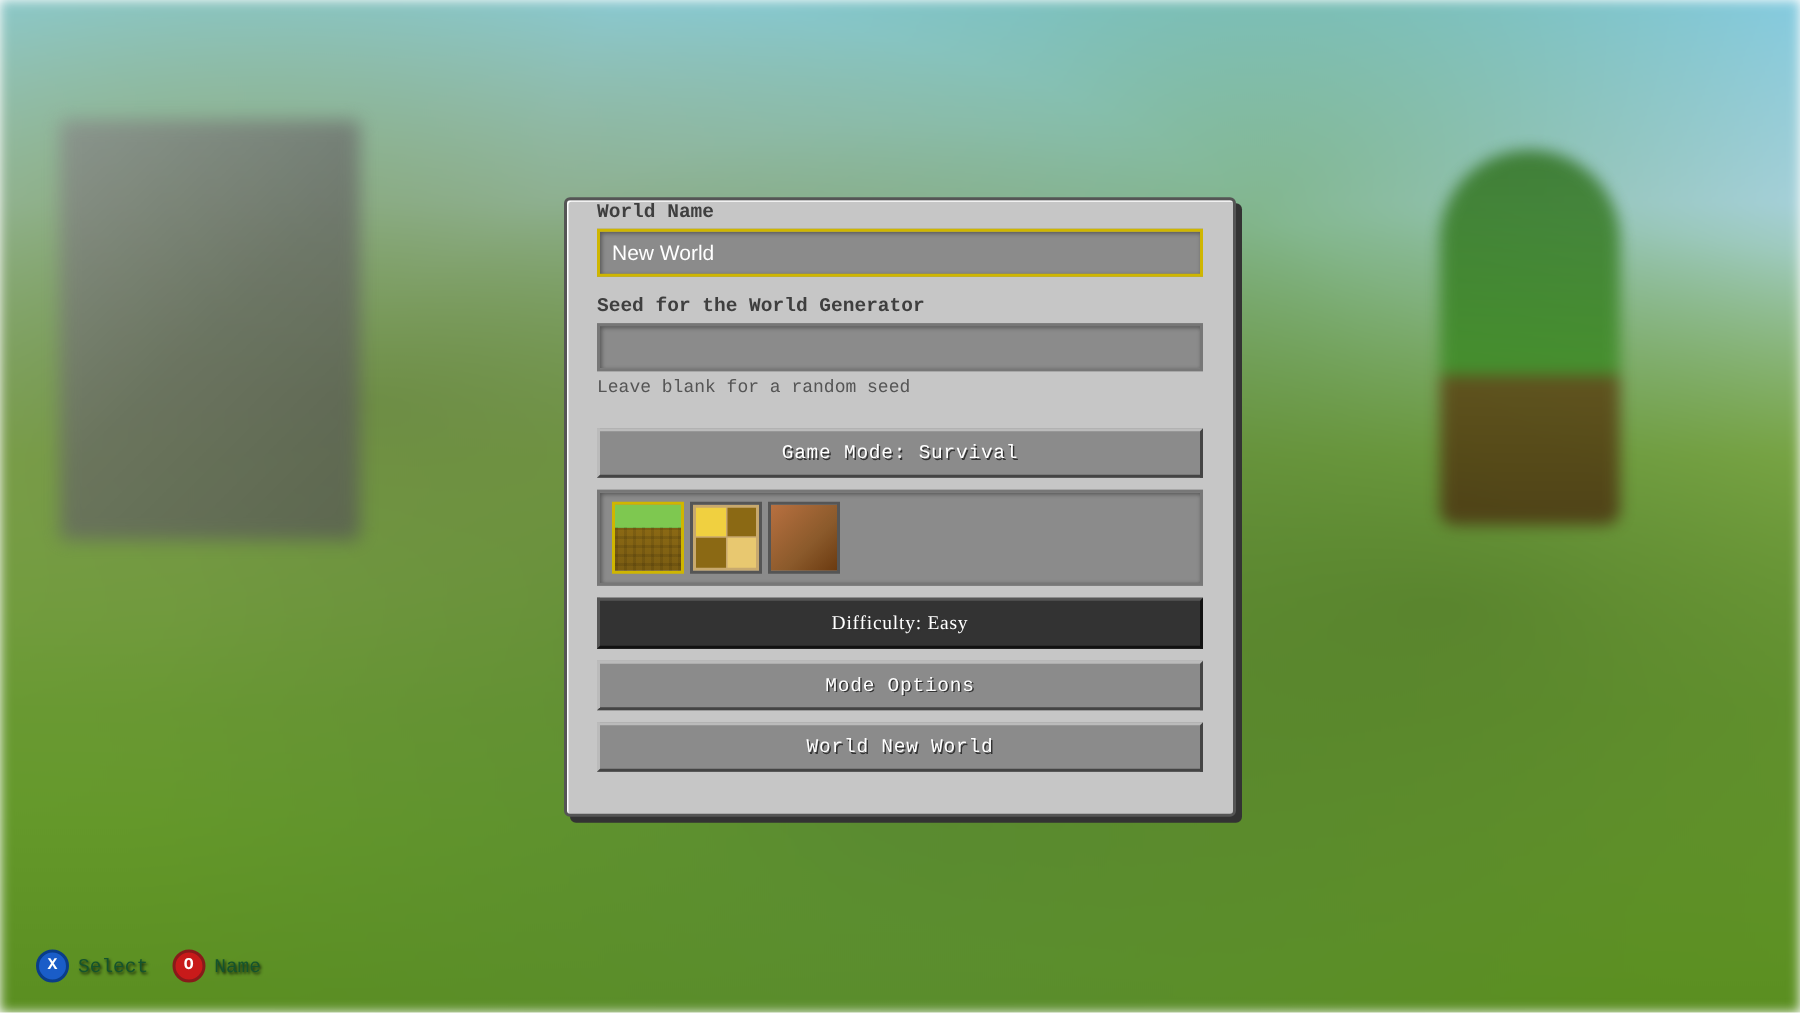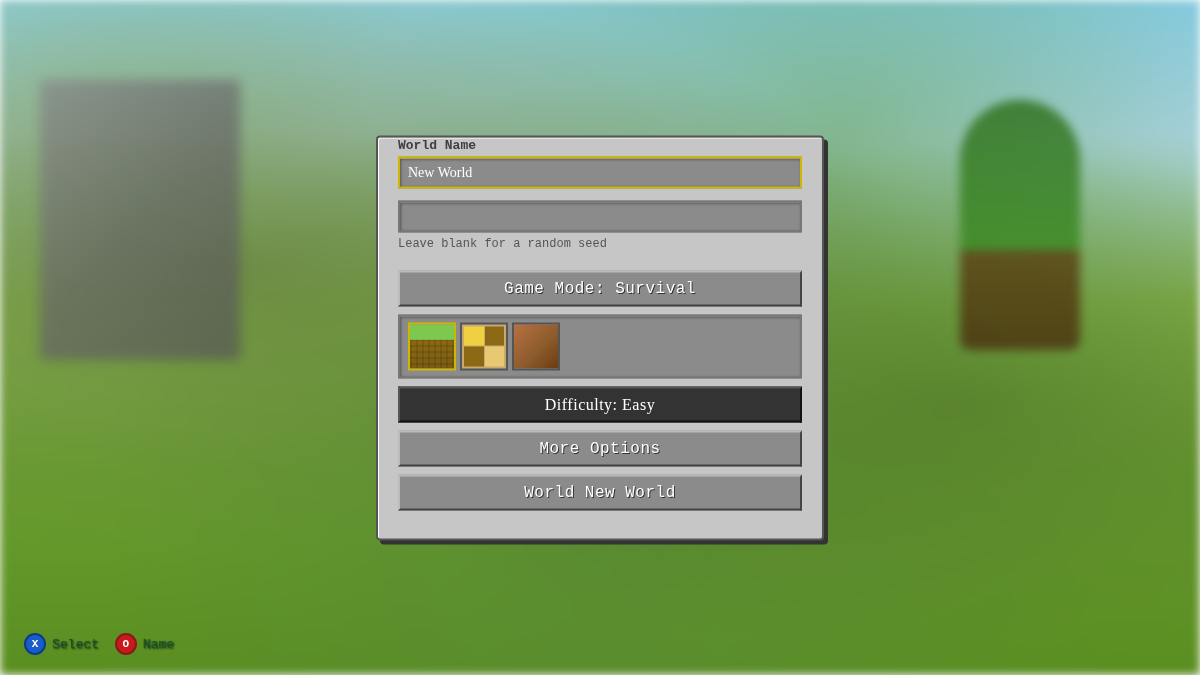--- a/index.html
+++ b/index.html
@@ -72,21 +72,21 @@
       color: #3f3f3f;
       margin-bottom: 4px;
       font-weight: bold;
     }
 
     .text-input {
       width: 100%;
       background: #8b8b8b;
       border: 2px solid #cfb600;
       padding: 6px 8px;
-      font-family: Liberation Serif, serif;
+      font-family: Liberation Sans, sans-serif;
       font-size: 14px;
       color: #fff;
       outline: none;
       margin-bottom: 12px;
       box-shadow: inset 1px 1px 3px rgba(0,0,0,0.4);
     }
 
     .text-input.no-border {
       border: 2px solid #777;
       margin-bottom: 4px;
@@ -103,21 +103,21 @@
     .mc-button {
       width: 100%;
       background: #8b8b8b;
       border: none;
       border-top: 2px solid #bbb;
       border-left: 2px solid #bbb;
       border-bottom: 2px solid #444;
       border-right: 2px solid #444;
       padding: 7px 10px;
       font-family: 'Courier New', Courier, monospace;
-      font-size: 16px;
+      font-size: 13px;
       color: #fff;
       cursor: pointer;
       text-align: center;
       margin-bottom: 8px;
       text-shadow: 1px 1px 0px #333;
       letter-spacing: 0.5px;
     }
 
     .mc-button.dark {
       background: #333;
@@ -270,20 +270,21 @@
 <div class="bg-structure"></div>
 <div class="bg-tree"></div>
 
 <div class="dialog">
 
   
   <div class="field-label">World Name</div>
   <input class="text-input" type="text" value="New World" style="">
 
   
+  <div class="field-label">Seed for the World Generator</div>
   <input class="text-input no-border" type="text" value="" style="">
   <div class="hint-text">Leave blank for a random seed</div>
 
   
   <button class="mc-button">Game Mode: Survival</button>
 
   
   <div class="texture-packs-container">
 
     <div class="texture-pack-item">
@@ -302,21 +303,21 @@
     <div class="texture-pack-item no-highlight">
       <div class="brown-block"></div>
     </div>
 
   </div>
 
   
   <button class="mc-button dark">Difficulty: Easy</button>
 
   
-  <button class="mc-button">More Options</button>
+  <button class="mc-button">Mode Options</button>
 
   
   <button class="mc-button">World New World</button>
 
 </div>
 
 <div class="controller-hints">
   <div class="hint-item">
     <div class="btn-icon btn-x">X</div>
     <span class="hint-label">Select</span>

